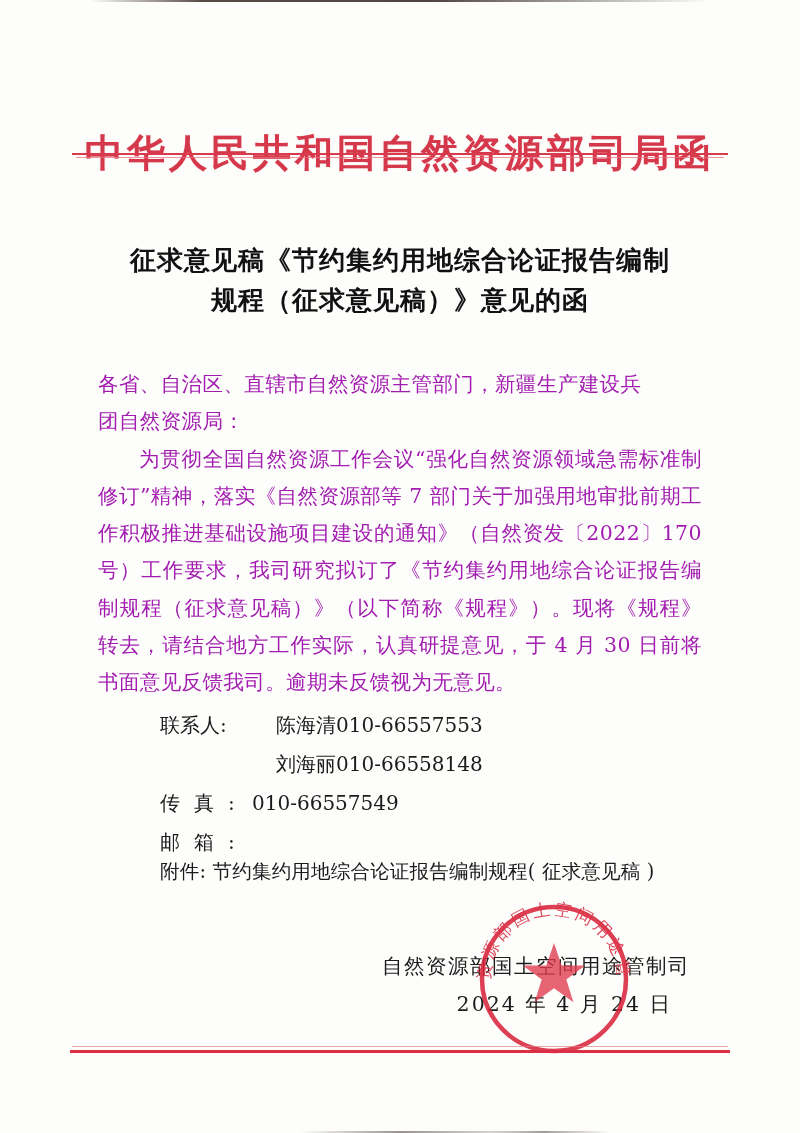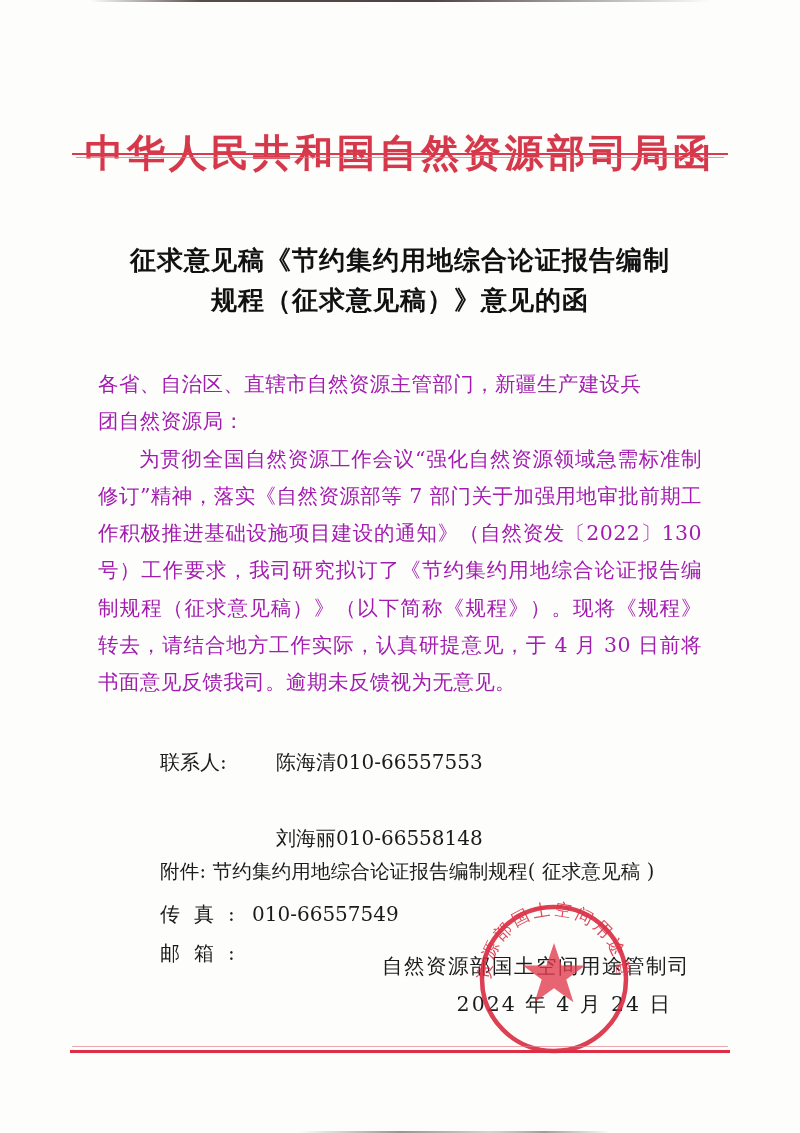--- a/index.html
+++ b/index.html
@@ -162,21 +162,20 @@
     letter-spacing: 14px;
   }
   .contact-name {
     display: inline-block;
     width: 84px;
     flex: 0 0 84px;
     text-align: right;
   }
   .contact-value {
     font-family: "DejaVu Serif", "Liberation Serif", serif;
-    margin-top: 37px;
   }
   .contact-row.sub .contact-label {
     visibility: hidden;
   }
 
   
   .attachment {
     position: absolute;
     top: 858px;
     left: 160px;
@@ -257,21 +256,21 @@
 
 
   <div class="doc-title">
     <div>征求意见稿《节约集约用地综合论证报告编制</div>
     <div>规程（征求意见稿）》意见的函</div>
   </div>
 
   <div class="body-block">
     <p>各省、自治区、直辖市自然资源主管部门，新疆生产建设兵</p>
     <p>团自然资源局：</p>
-    <p class="indent">为贯彻全国自然资源工作会议“强化自然资源领域急需标准制修订”精神，落实《自然资源部等 7 部门关于加强用地审批前期工作积极推进基础设施项目建设的通知》（自然资发〔2022〕130 号）工作要求，我司研究拟订了《节约集约用地综合论证报告编制规程（征求意见稿）》（以下简称《规程》）。现将《规程》转去，请结合地方工作实际，认真研提意见，于 4 月 30 日前将书面意见反馈我司。逾期未反馈视为无意见。</p>
+    <p class="indent">为贯彻全国自然资源工作会议“强化自然资源领域急需标准制修订”精神，落实《自然资源部等 7 部门关于加强用地审批前期工作积极推进基础设施项目建设的通知》（自然资发〔2022〕170 号）工作要求，我司研究拟订了《节约集约用地综合论证报告编制规程（征求意见稿）》（以下简称《规程》）。现将《规程》转去，请结合地方工作实际，认真研提意见，于 4 月 30 日前将书面意见反馈我司。逾期未反馈视为无意见。</p>
   </div>
 
   <div class="contact-block">
     <div class="contact-row">
       <span class="contact-label">联系人:</span>
       <span class="contact-name">陈海清</span>
       <span class="contact-value">010-66557553</span>
     </div>
     <div class="contact-row sub">
       <span class="contact-label">联系人:</span>

